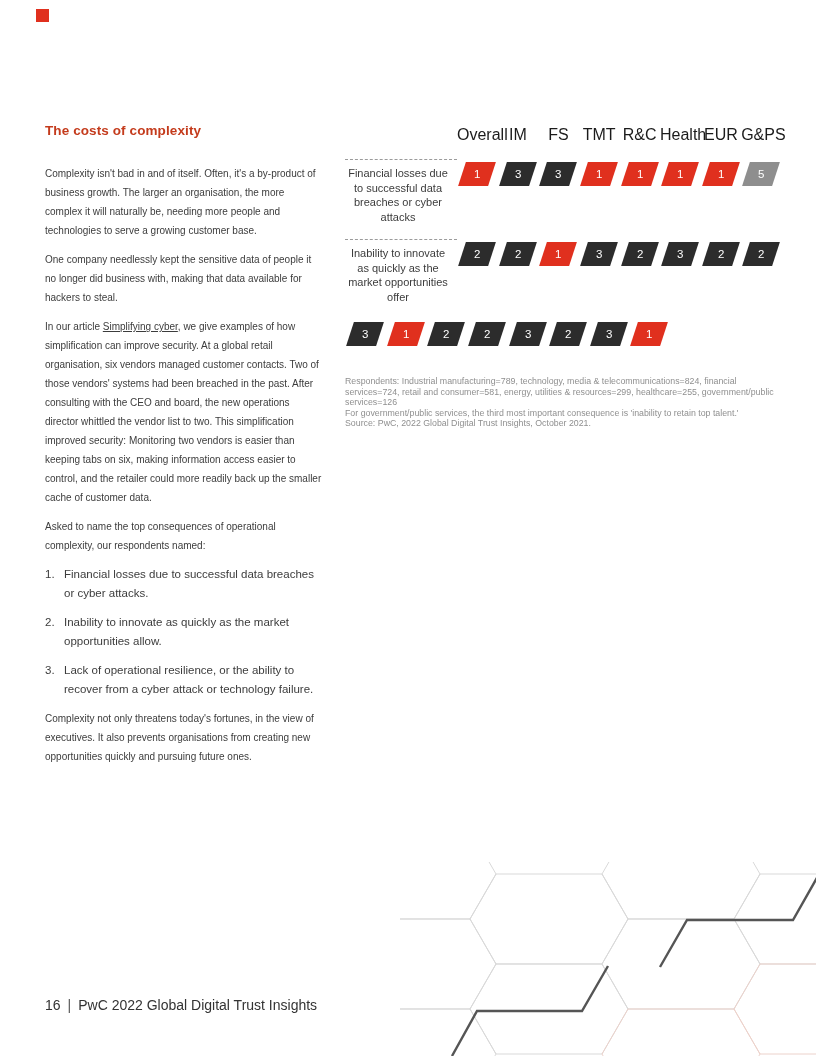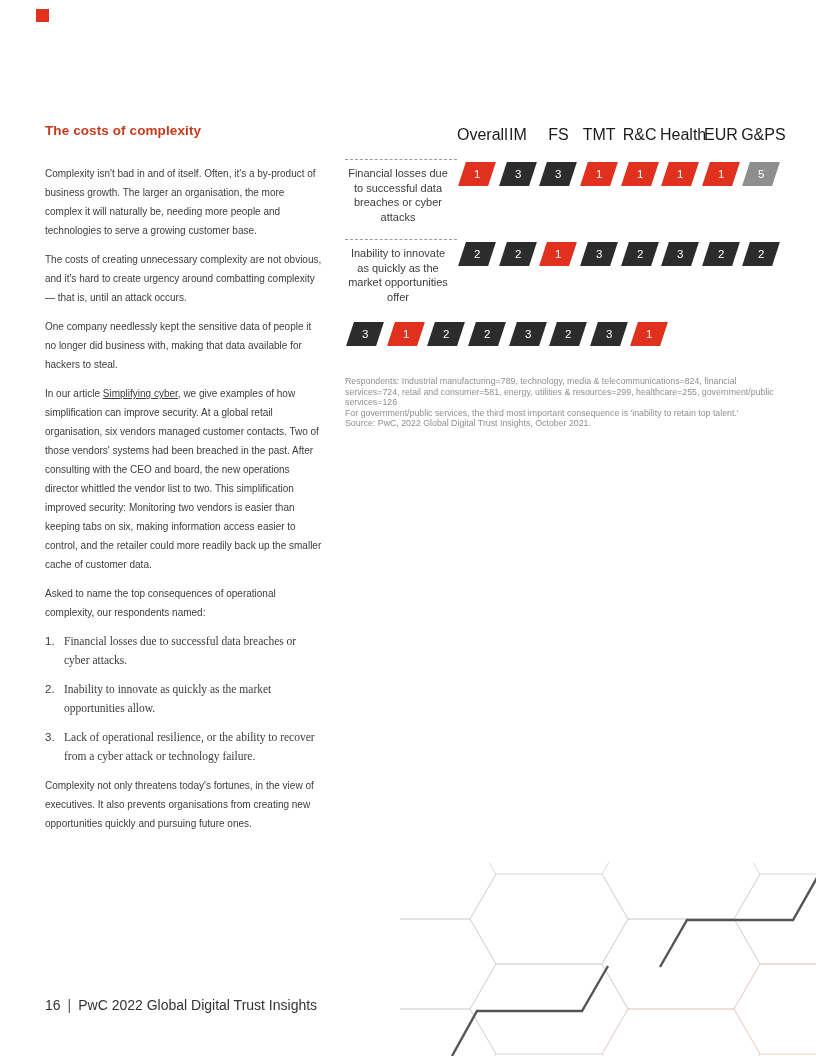--- a/index.html
+++ b/index.html
@@ -12,21 +12,21 @@
   .corner-square { position:absolute; left:36px; top:9px; width:13px; height:13px; }
 
   
   .left-col { position:absolute; left:45px; top:95px; width:278px; color:#3c3c3c;margin-top:28px; }
   .left-col h1 { font-size:13.5px; font-weight:bold; margin-bottom:26px; letter-spacing:.1px; }
   .left-col p { font-size:10px; line-height:19px; margin-bottom:10px; color:#3c3c3c; }
   .left-col a { color:#3c3c3c; text-decoration:underline; }
   .num-list { margin:2px 0 10px 0; }
   .num-item { display:flex; font-size:11.5px; line-height:19px; margin-bottom:10px; }
   .num-item .num { width:19px; flex:none; }
-  .num-item .txt { flex:1;font-family:Liberation Serif, serif; }
+  .num-item .txt { flex:1; }
 
   
   .right-col { position:absolute; left:345px; top:95px; width:436px; }
   .chart-title { font-size:13px; font-weight:bold; line-height:19px; color:#1b1b1b; letter-spacing:.1px; }
   .chart-header { display:flex; margin-top:31px; }
   .chart-header .spacer { width:112px; flex:none; }
   .hcell { width:40.6px; flex:none; text-align:center; font-size:16px; color:#1b1b1b; }
   .crow { display:flex; align-items:flex-start; margin-top:15px; }
   .clabel {
     width:112px; flex:none; border-top:1px dashed #9b9b9b; padding-top:6px;
@@ -52,21 +52,20 @@
 </head>
 <body>
 
 <div class="page">
 
   <div class="corner-square" id="corner-square" style="background: rgb(224, 48, 30);"></div>
 
   <div class="left-col">
     <h1 id="article-heading" style="color: rgb(196, 59, 28);">The costs of complexity</h1>
     <p>Complexity isn't bad in and of itself. Often, it's a by-product of business growth. The larger an organisation, the more complex it will naturally be, needing more people and technologies to serve a growing customer base.</p>
-    <p>The costs of creating unnecessary complexity are not obvious, and it's hard to create urgency around combatting complexity — that is, until an attack occurs.</p>
     <p>One company needlessly kept the sensitive data of people it no longer did business with, making that data available for hackers to steal.</p>
     <p><span>In our article </span><a href="#">Simplifying cyber</a><span>, we give examples of how simplification can improve security. At a global retail organisation, six vendors managed customer contacts. Two of those vendors' systems had been breached in the past. After consulting with the CEO and board, the new operations director whittled the vendor list to two. This simplification improved security: Monitoring two vendors is easier than keeping tabs on six, making information access easier to control, and the retailer could more readily back up the smaller cache of customer data.</span></p>
     <p>Asked to name the top consequences of operational complexity, our respondents named:</p>
     <div class="num-list">
       <div class="num-item">
         <span class="num">1.</span>
         <span class="txt">Financial losses due to successful data breaches or cyber attacks.</span>
       </div>
       <div class="num-item">
         <span class="num">2.</span>

